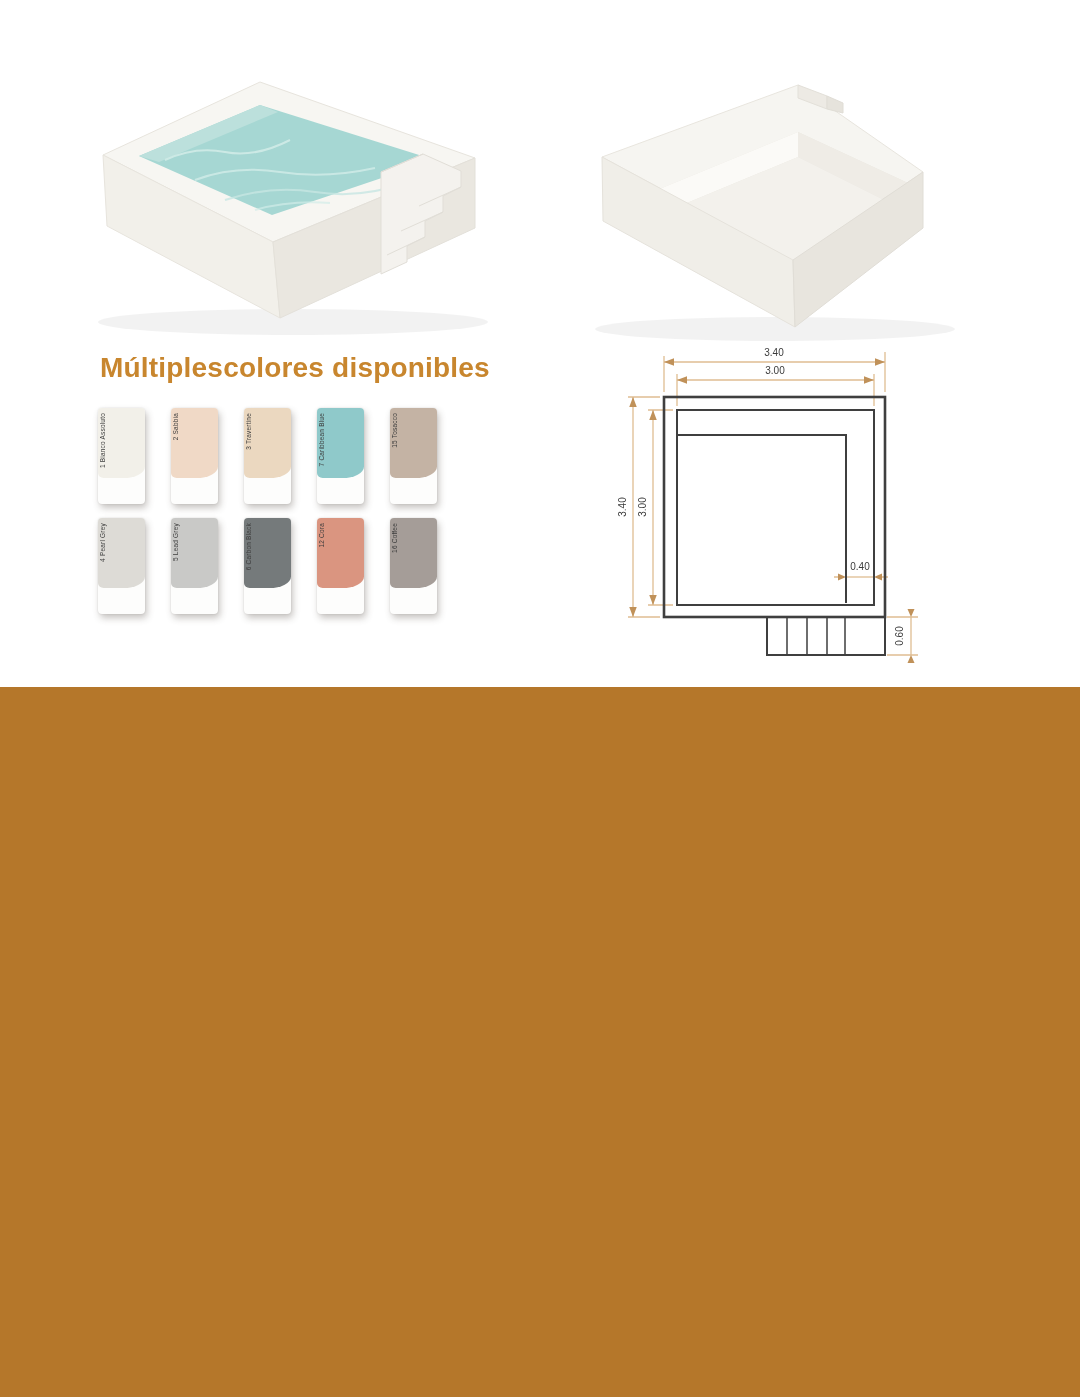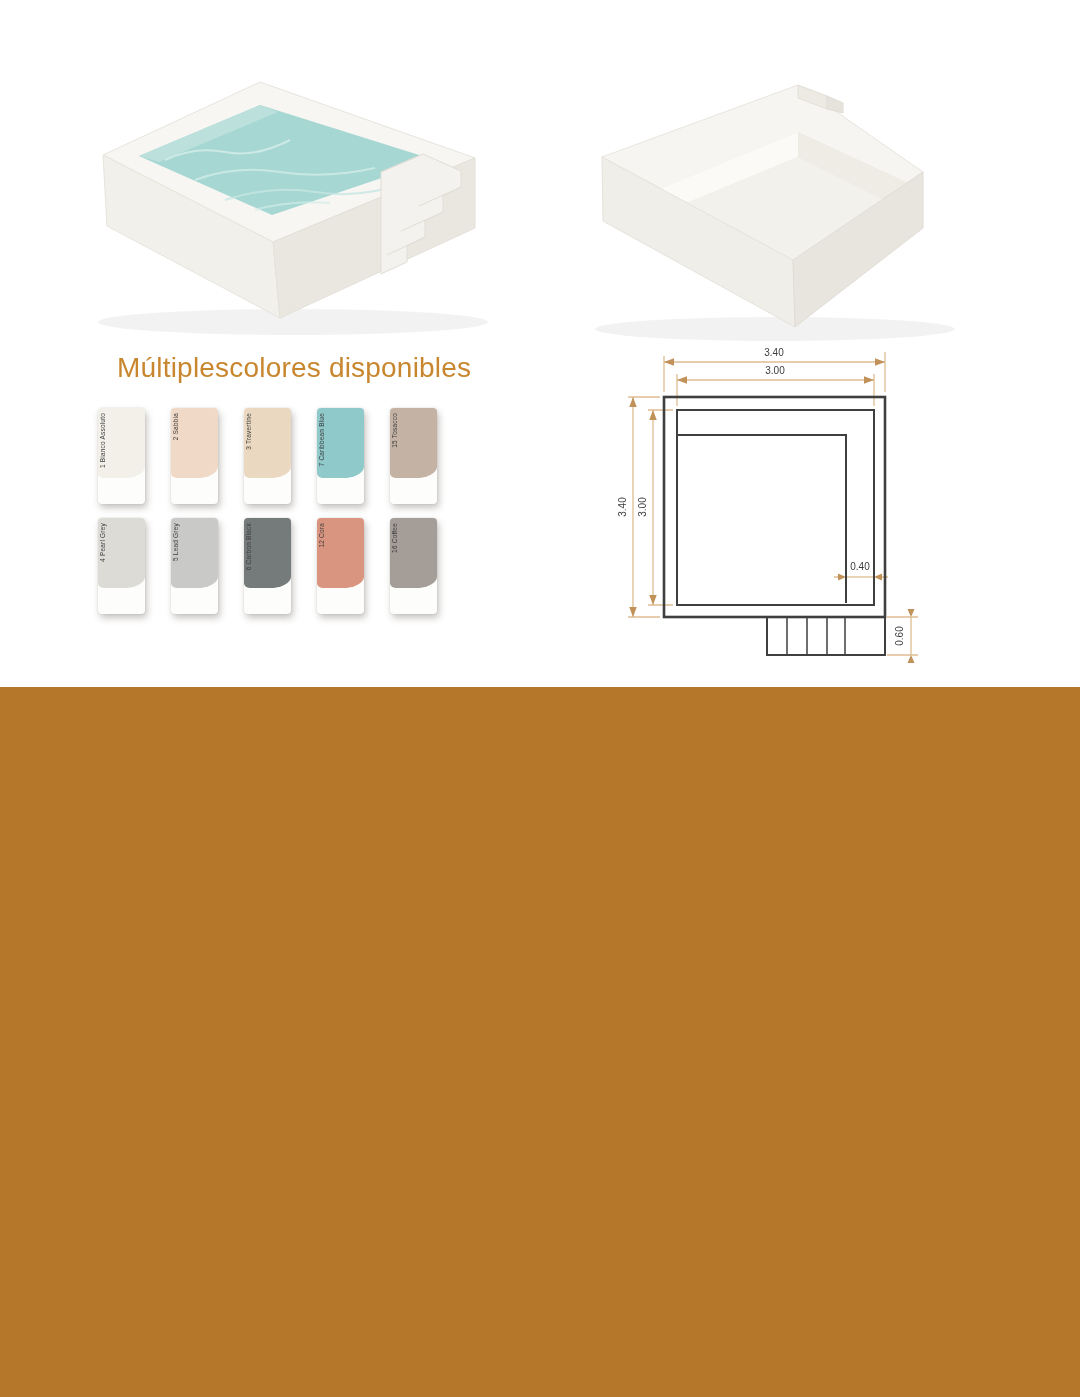--- a/index.html
+++ b/index.html
@@ -1,21 +1,21 @@
 <!DOCTYPE html>
 <html><head>
 <meta charset="utf-8">
 <style>
   html,body{margin:0;padding:0;background:#e8e8e8;}
   .page{position:relative;width:1080px;height:1397px;background:#ffffff;overflow:hidden;
         font-family:"Liberation Sans", sans-serif;margin:0 auto;}
   svg text{font-family:"Liberation Sans", sans-serif;}
 
   
-  .colors-heading{position:absolute;left:117px;top:352px;font-size:28px;font-weight:400;
+  .colors-heading{position:absolute;left:100px;top:352px;font-size:28px;font-weight:700;
                   color:#C8862E;letter-spacing:.2px;}
   .swatch-grid{position:absolute;left:98px;top:408px;display:grid;
                grid-template-columns:repeat(5,47px);grid-auto-rows:96px;column-gap:26px;row-gap:14px;}
   .swatch{position:relative;background:#fdfdfc;border-radius:4px;
           box-shadow:2px 4px 7px rgba(70,60,50,.30), 0 0 2px rgba(0,0,0,.12);}
   .swatch-color{position:absolute;left:0;top:0;right:0;height:73%;
                 border-radius:4px 4px 46% 12% / 4px 4px 16% 7%;}
   .swatch-label{position:absolute;left:1px;top:5px;writing-mode:vertical-rl;transform:rotate(180deg);
                 font-size:6.5px;color:#3c3c3c;letter-spacing:.2px;white-space:nowrap;}
 

